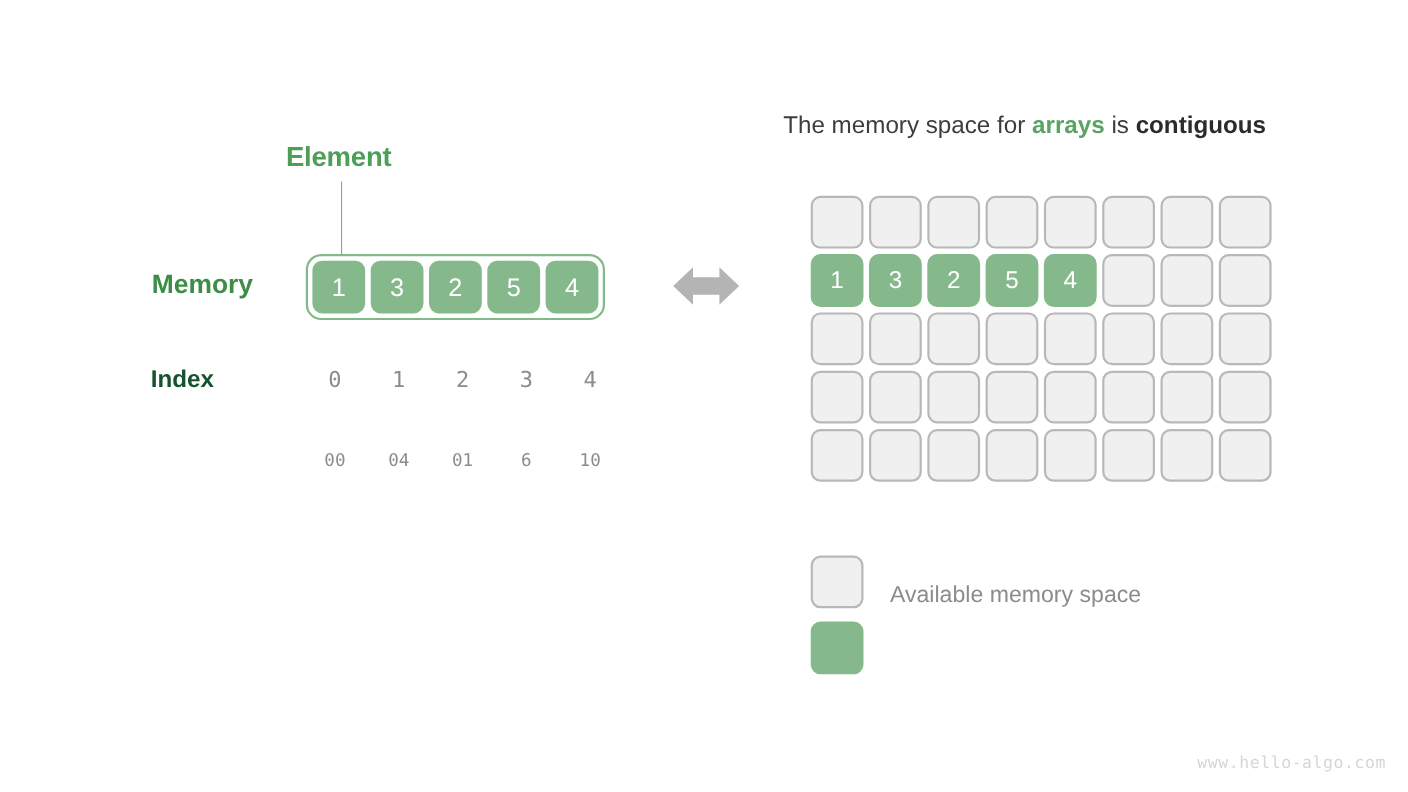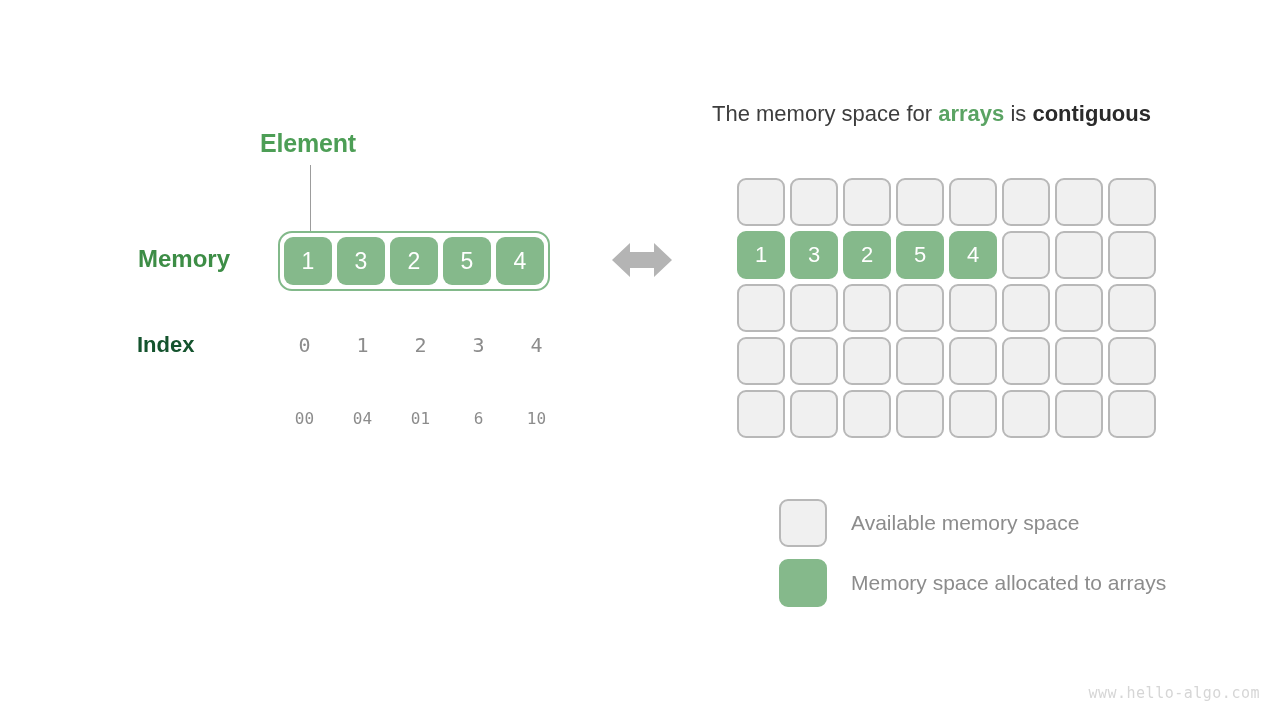--- a/index.html
+++ b/index.html
@@ -155,23 +155,22 @@
     border-color: #85b98b;
   }
 
   #legend {
     position: absolute;
     left: 137px;
     top: 493px;
   }
   .legend-row {
     display: flex;
-    align-items: center;
+    align-items: flex-end;
     height: 60px;
-    margin-left: 42px;
   }
   .legend-swatch {
     box-sizing: border-box;
     width: 48px;
     height: 48px;
     border-radius: 9px;
     flex: 0 0 auto;
   }
   .legend-swatch.available {
     background: #f0f0f0;
@@ -286,18 +285,17 @@
       <div class="mem-cell"></div>
     </div>
 
   <div id="legend">
     <div class="legend-row">
       <div class="legend-swatch available"></div>
       <div class="legend-text">Available memory space</div>
     </div>
     <div class="legend-row">
       <div class="legend-swatch allocated"></div>
-      <div class="legend-text">Memory space allocated to arrays</div>
     </div>
   </div>
 </div>
 
 <div id="watermark">www.hello-algo.com</div>
 
 </body></html>

